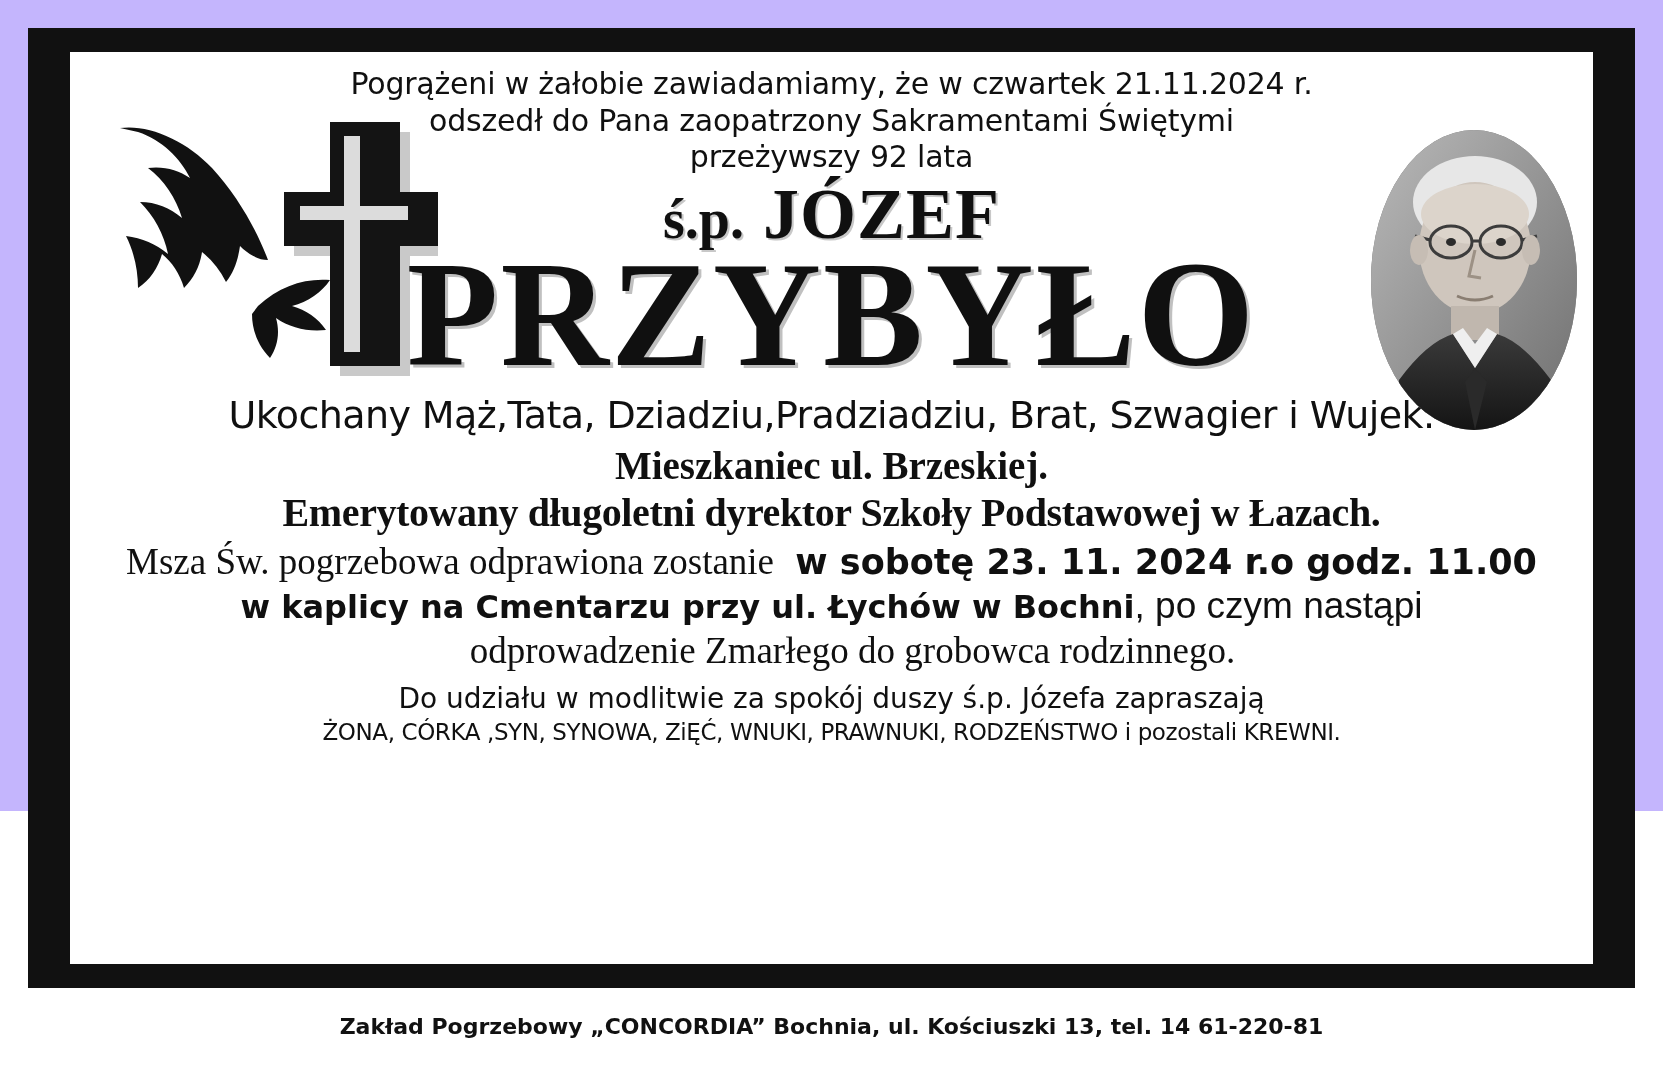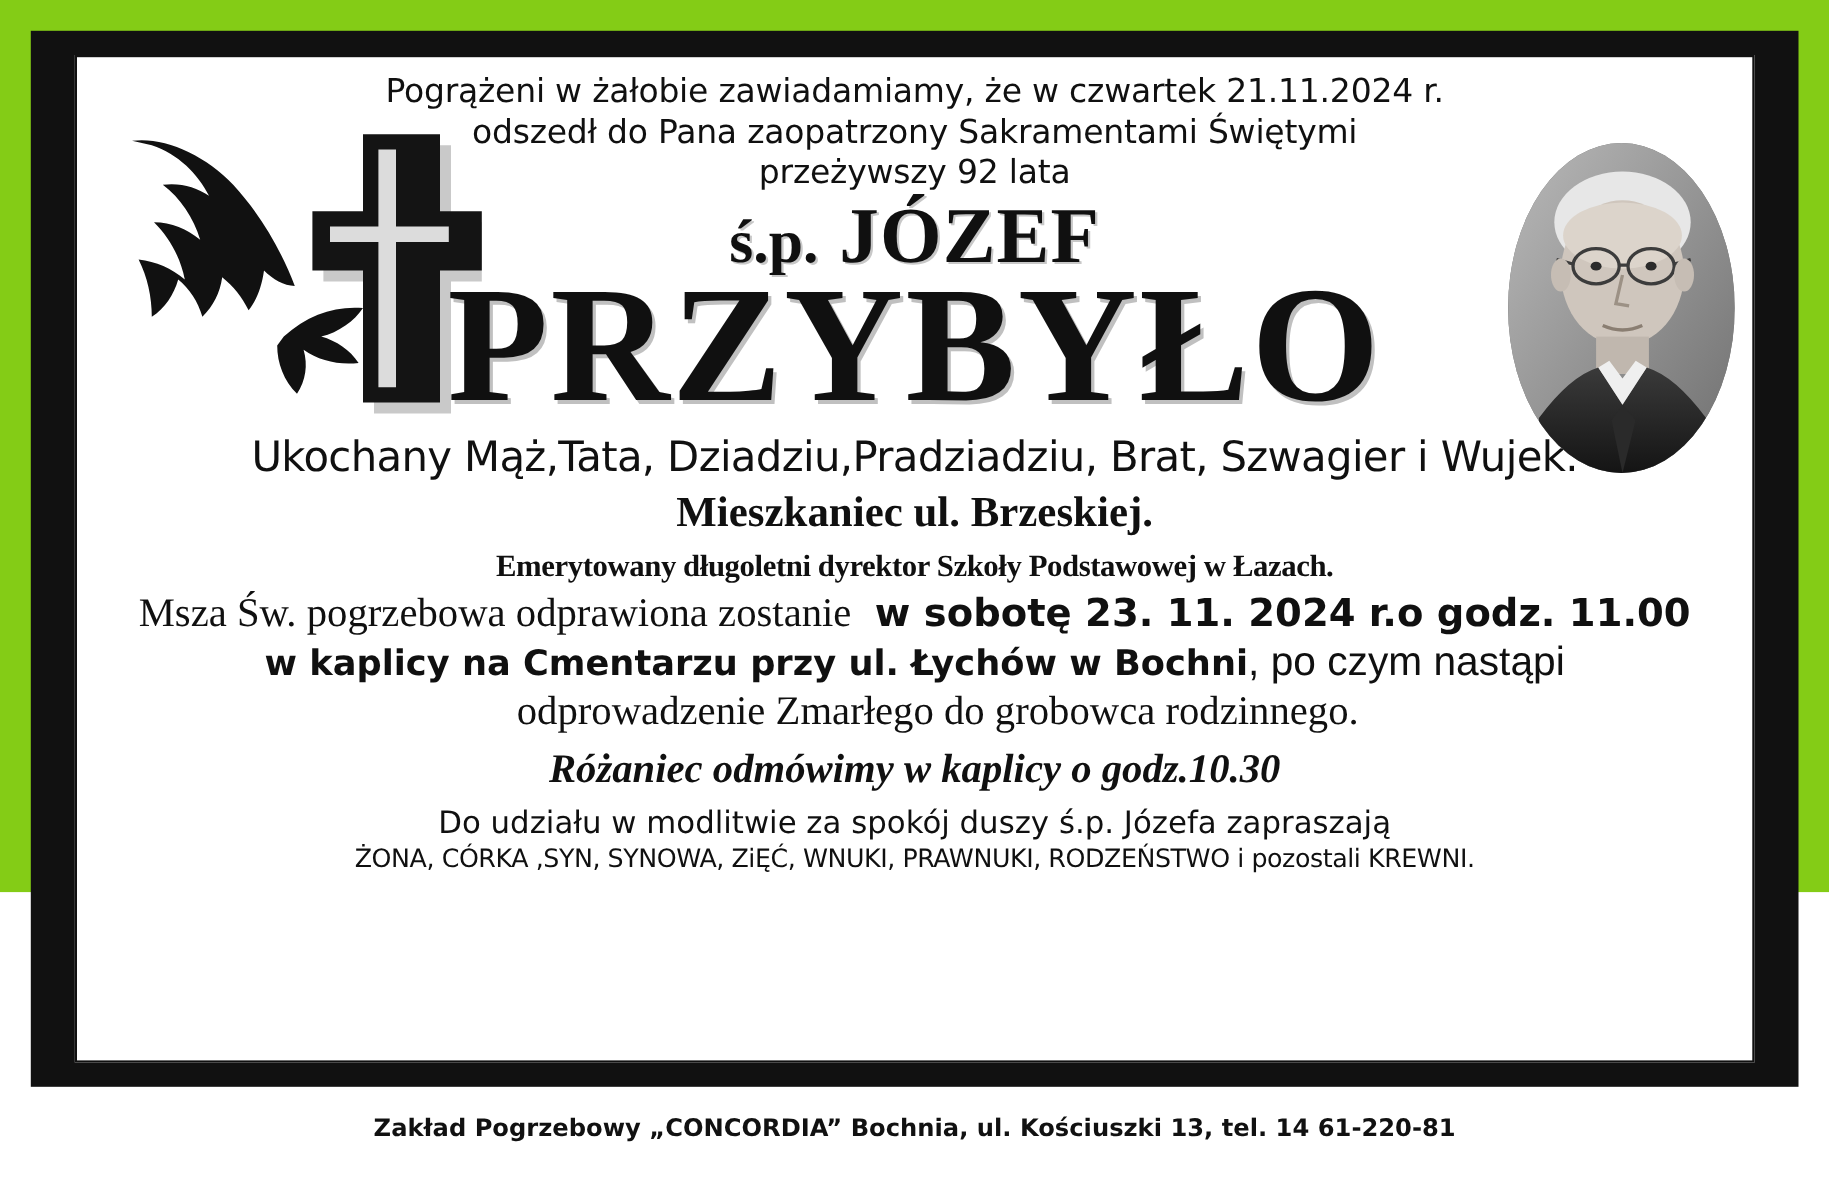--- a/index.html
+++ b/index.html
@@ -12,21 +12,21 @@
     height: 1083px;
     font-family: "Liberation Sans", sans-serif;
     overflow: hidden;
   }
 
   
   .notice {
     position: relative;
     width: 1663px;
     height: 811px;
-    background: #84cc16;
+    background: #c4b5fd;
     box-sizing: border-box;
   }
   .frame-outer {
     position: absolute;
     left: 28px;
     top: 28px;
     width: 1607px;
     height: 960px;
     background: #111111;
     box-sizing: border-box;
@@ -101,22 +101,22 @@
   }
   .line-resident {
     font-family: "Liberation Serif", serif;
     font-weight: bold;
     font-size: 39px;
     margin-top: 6px;
   }
   .line-job {
     font-family: "Liberation Serif", serif;
     font-weight: bold;
-    font-size: 28px;
-    margin-top: 12px;
+    font-size: 40px;
+    margin-top: 1px;
     letter-spacing: -0.4px;
     white-space: nowrap;
   }
   .line-mass {
     font-family: "Liberation Serif", serif;
     font-size: 37px;
     margin-top: 4px;
     white-space: nowrap;
   }
   .line-mass b {
@@ -298,21 +298,20 @@
 
         <div class="line-mass">
           <span>Msza Św. pogrzebowa odprawiona zostanie </span><b>w sobotę 23. 11. 2024 r.o godz. 11.00</b>
         </div>
 
         <div class="line-chapel">
           <span class="bold">w kaplicy na Cmentarzu przy ul. Łychów w Bochni</span><span class="reg">, po czym nastąpi</span>
         </div>
 
         <div class="line-escort">odprowadzenie Zmarłego do grobowca rodzinnego.</div>
-        <div class="line-rosary">Różaniec odmówimy w kaplicy o godz.10.30</div>
         <div class="line-invite">Do udziału w modlitwie za spokój duszy ś.p. Józefa  zapraszają</div>
         <div class="line-relatives">ŻONA, CÓRKA ,SYN, SYNOWA, ZiĘĆ, WNUKI, PRAWNUKI, RODZEŃSTWO i pozostali  KREWNI.</div>
 
       </div>
     </div>
   </div>
 
   <div class="footer">Zakład Pogrzebowy „CONCORDIA” Bochnia, ul. Kościuszki 13, tel. 14 61-220-81</div>
 
 </div>

